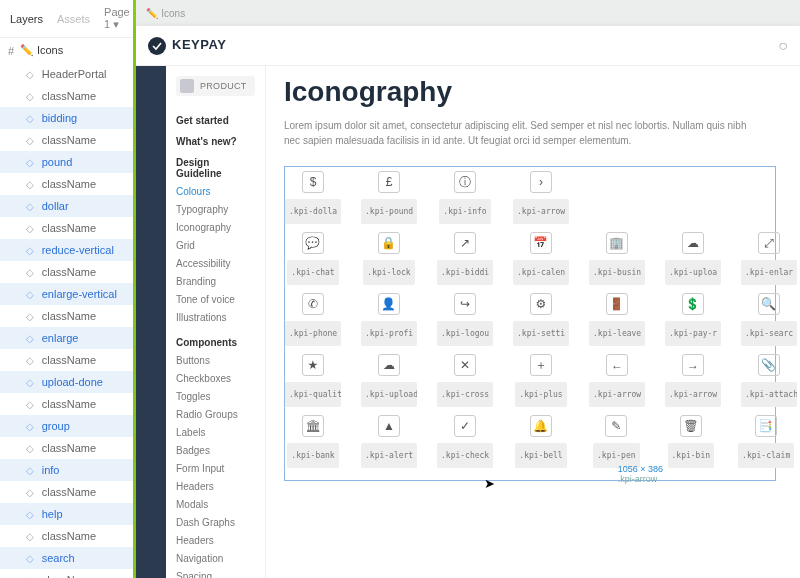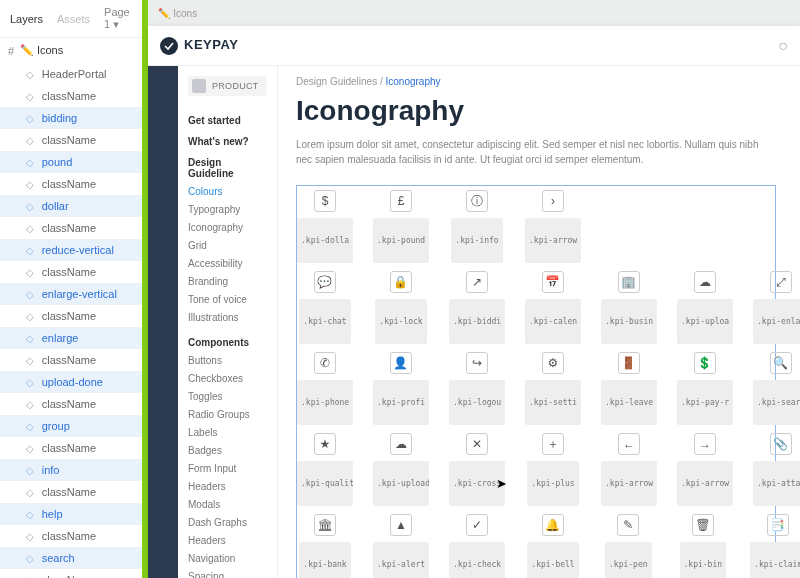--- a/index.html
+++ b/index.html
@@ -1,18 +1,18 @@
 <!DOCTYPE html>
 <html><head>
 <meta charset="utf-8">
 <style>
 *{box-sizing:border-box;margin:0;padding:0;font-family:-apple-system,BlinkMacSystemFont,'Segoe UI',sans-serif}
 html,body{width:800px;height:578px;overflow:hidden;background:#f5f5f5}
 .root{display:flex;width:800px;height:578px}
-.lp{width:148px;background:#fff;display:flex;flex-direction:column;font-size:11px;color:#333;border-right:6px solid #84cc16}
+.lp{width:136px;background:#fff;display:flex;flex-direction:column;font-size:11px;color:#333;border-right:3px solid #84cc16}
 .lp-tabs{display:flex;align-items:center;padding:6px 10px;border-bottom:1px solid #eee}
 .lp-tabs .tab{margin-right:14px;color:#bbb;cursor:pointer}
 .lp-tabs .tab.active{color:#333;font-weight:500}
 .lp-tabs .pg{margin-left:auto;color:#888;cursor:pointer}
 .lp-title{display:flex;align-items:center;padding:6px 8px;font-size:11px;font-weight:500}
 .lp-title .hash{color:#888;margin-right:6px}
 .layers{flex:1;overflow:auto}
 .layer{display:flex;align-items:center;height:22px;padding-left:26px;font-size:11px;color:#666;cursor:pointer}
 .layer .glyph{color:#aaa;margin-right:8px;font-size:10px}
 .layer.blue{background:#e9f2fb}
@@ -37,21 +37,21 @@
 .side .sub .item{padding-left:0}
 .main{flex:1;padding:10px 24px 0 18px;overflow:hidden}
 .crumb{font-size:10px;color:#999;margin-bottom:8px}
 .crumb .cur{color:#2b6fd6}
 h1{font-size:28px;font-weight:600;color:#1f2d3d;margin-bottom:10px}
 .intro{font-size:10px;color:#888;line-height:1.5;margin-bottom:18px;max-width:480px}
 .grid{border:1px solid #8fb6e6;padding:4px;position:relative}
 .grid-row{display:flex;gap:28px;margin-bottom:8px}
 .cell{display:flex;flex-direction:column;align-items:center;width:48px}
 .iconbox{width:22px;height:22px;border:1px solid #ccc;border-radius:3px;display:flex;align-items:center;justify-content:center;color:#555;font-size:12px;margin-bottom:6px}
-.iconlbl{font-size:8px;background:#eee;color:#777;padding:18px 4px;border-radius:2px;white-space:nowrap;max-width:56px;overflow:hidden;text-overflow:clip;font-family:monospace}
+.iconlbl{font-size:8px;background:#eee;color:#777;padding:8px 4px;border-radius:2px;white-space:nowrap;max-width:56px;overflow:hidden;text-overflow:clip;font-family:monospace}
 .sel-size{position:absolute;right:112px;bottom:-4px;font-size:9px;color:#2b8bd4}
 .cursor{position:absolute;left:348px;top:476px;font-size:13px;color:#000;pointer-events:none}
 </style>
 </head>
 <body>
 
 <div class="root">
   <div class="lp">
     <div class="lp-tabs">
       <span class="tab active">Layers</span>
@@ -213,23 +213,20 @@
               <div class="item">Modals</div>
               <div class="item">Dash Graphs</div>
               <div class="item">Headers</div>
               <div class="item">Navigation</div>
               <div class="item">Spacing</div>
               <div class="item">Tables</div>
             </div>
         </div>
 
         <div class="main">
-          <div class="crumb">
-            <span>Design Guidelines</span><span> / </span><span class="cur">Iconography</span>
-          </div>
           <h1>Iconography</h1>
           <div class="intro">Lorem ipsum dolor sit amet, consectetur adipiscing elit. Sed semper et nisl nec lobortis. Nullam quis nibh nec sapien malesuada facilisis in id ante. Ut feugiat orci id semper elementum.</div>
           <div class="grid" id="icongrid">
             <div class="grid-row">
                 <div class="cell">
                   <div class="iconbox">$</div>
                   <div class="iconlbl">.kpi-dolla</div>
                 </div>
                 <div class="cell">
                   <div class="iconbox">£</div>

